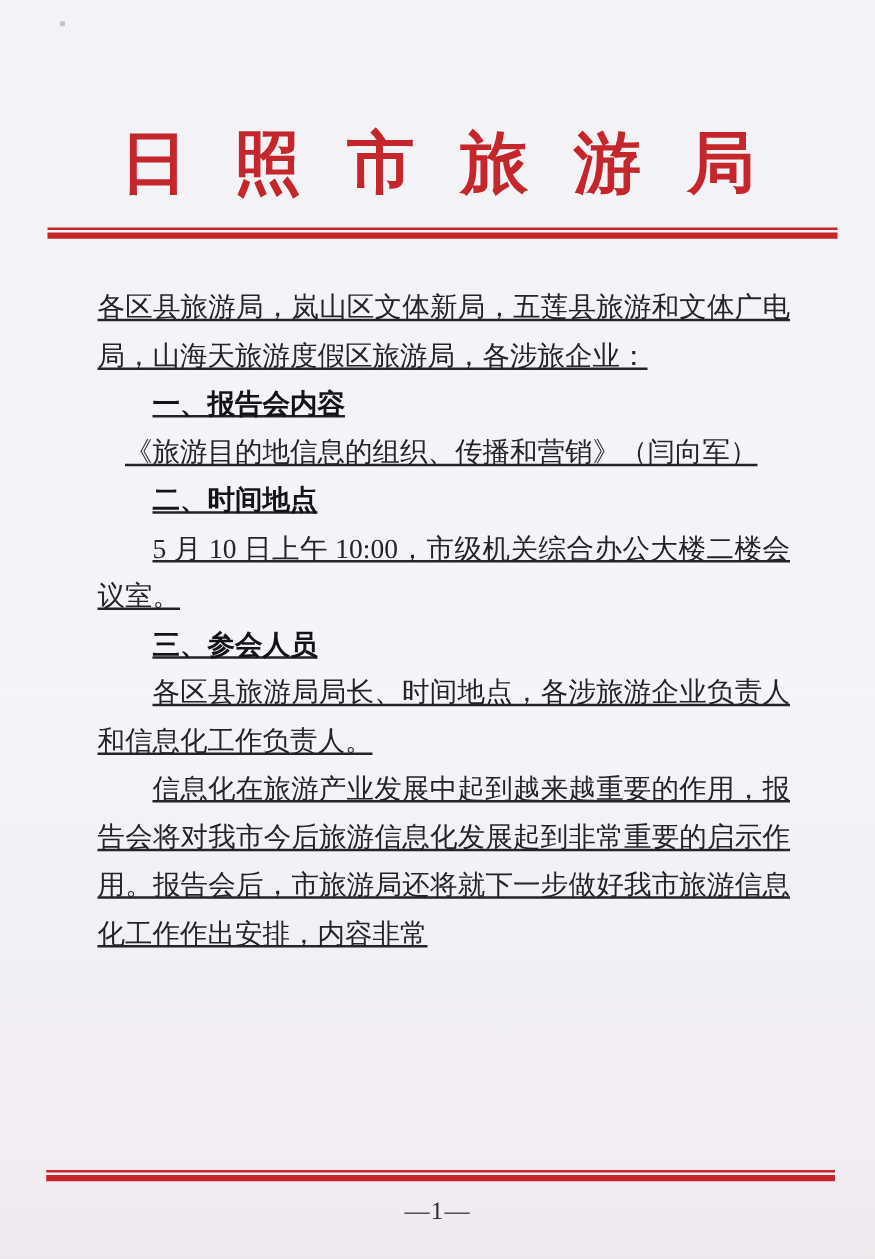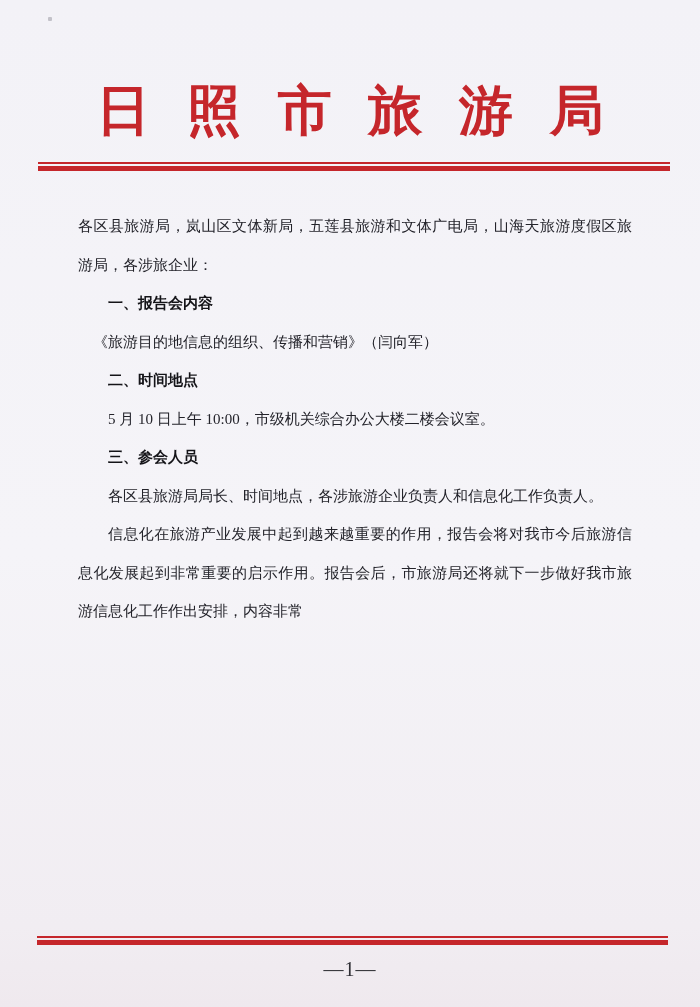--- a/index.html
+++ b/index.html
@@ -33,42 +33,44 @@
     padding-top: 76px;
     text-align: center;
     font-size: 54px;
     line-height: 1.3;
     font-weight: bold;
     font-family: "Liberation Serif", "DejaVu Serif", serif;
     color: var(--accent, #c5262b);
     letter-spacing: 0.68em;
     text-indent: 0.68em;
     white-space: nowrap;
+    margin-top: 20px;
   }
   .rule {
     margin: 16px 30px 0 38px;
   }
   .rule .stripe-thin  { height: 2px; background: var(--accent, #c5262b); }
   .rule .stripe-gap   { height: 2px; }
   .rule .stripe-thick { height: 5px; background: var(--accent, #c5262b); }
   .doc-title {
     margin: 44px 0 0 0;
     text-align: center;
     font-family: "Liberation Sans", "DejaVu Sans", sans-serif;
     font-weight: bold;
     font-size: 27px;
     letter-spacing: 1px;
     color: #1c1c20;
   }
   .body {
     margin: 36px 68px 0 78px;
-    font-size: 15px;
+    font-size: 22px;
     line-height: 38.5px;
     text-align: justify;
     text-justify: inter-character;
+    text-decoration: underline;
   }
   .para { margin: 0; }
   .indent { text-indent: 2em; }
   .book { text-indent: 1em; }
   .heading {
     font-family: "Liberation Sans", "DejaVu Sans", sans-serif;
     font-weight: bold;
     text-indent: 2em;
     color: #141418;
   }

